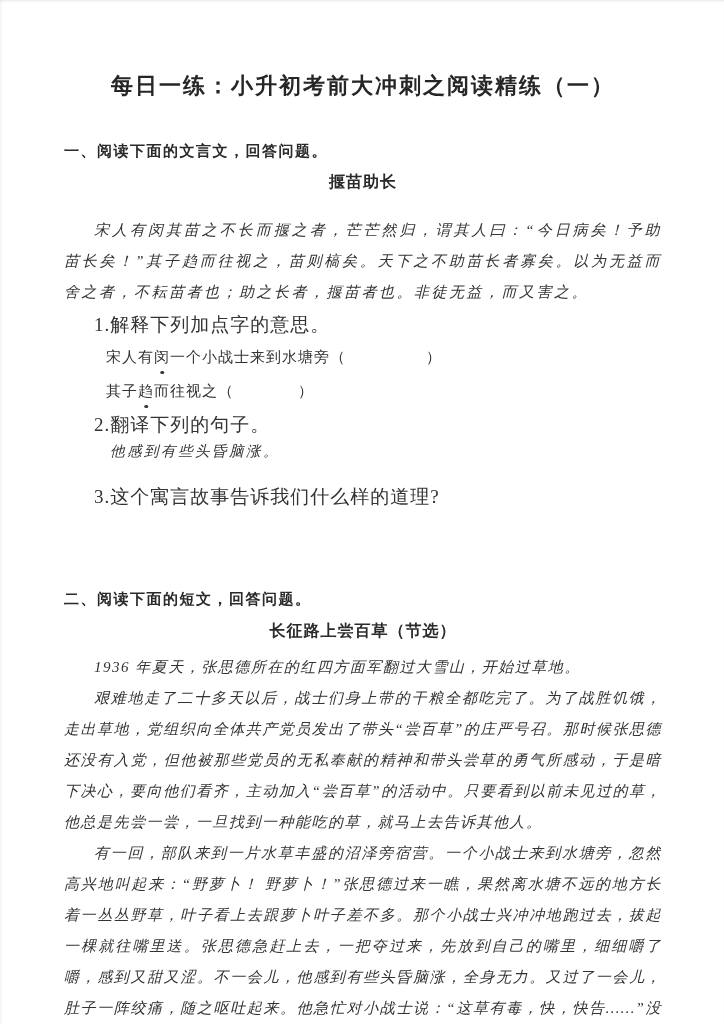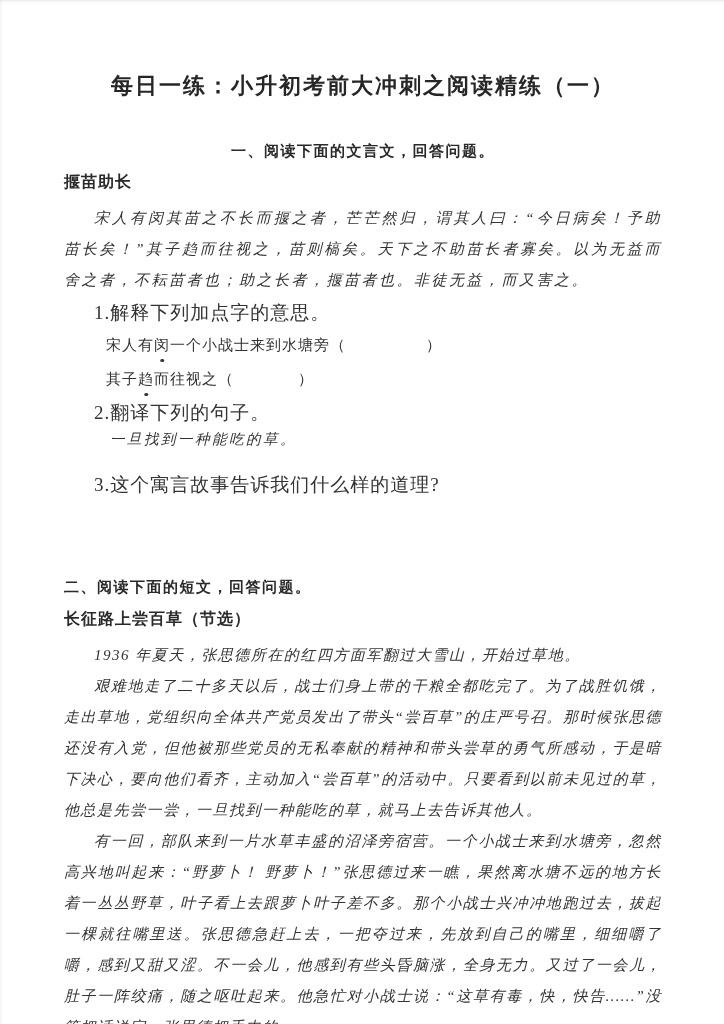--- a/index.html
+++ b/index.html
@@ -32,39 +32,39 @@
     color: #262626;
   }
   .section-heading {
     font-family: "Liberation Sans", "DejaVu Sans", sans-serif;
     font-weight: bold;
     font-size: 15px;
     line-height: 21px;
     letter-spacing: 1.5px;
     color: #2a2a2a;
   }
-  .section-heading.first { margin-top: 38px; text-align: center; }
+  .section-heading.first { margin-top: 38px; }
   .section-heading.second { margin-top: 78px; }
   .passage-title {
-    text-align: left;
+    text-align: center;
     font-family: "Liberation Sans", "DejaVu Sans", sans-serif;
     font-weight: bold;
     font-size: 16px;
     line-height: 22px;
     letter-spacing: 1px;
     color: #2a2a2a;
   }
   .passage-title.t1 { margin-top: 10px; }
   .passage-title.t2 { margin-top: 11px; }
   .kaiti {
     font-family: "Liberation Serif", "DejaVu Serif", serif;
     font-style: italic;
   }
   .classical-passage {
-    margin-top: 10px;
+    margin-top: 22px;
     font-size: 15px;
     line-height: 31px;
     letter-spacing: 2.5px;
     text-align: justify;
     text-indent: 2em;
     color: #333333;
   }
   .qa-line {
     font-size: 19px;
     letter-spacing: 1px;
@@ -134,21 +134,21 @@
     <div class="qa-line q-item">
       <span>宋人有</span><span class="dot-under">闵</span><span>一个小战士来到水塘旁</span><span>（　　　　　）</span>
     </div>
 
     <div class="qa-line q-item">
       <span>其子</span><span class="dot-under">趋</span><span>而往视之</span><span>（　　　　）</span>
     </div>
 
     <div class="qa-line q-label q2-label">2.翻译下列的句子。</div>
 
-    <div class="q2-sentence kaiti">一旦找到一种能吃的草。</div>
+    <div class="q2-sentence kaiti">他感到有些头昏脑涨。</div>
 
     <div class="qa-line q-label q3-label">3.这个寓言故事告诉我们什么样的道理?</div>
 
     <div class="section-heading second">二、阅读下面的短文，回答问题。</div>
 
     <div class="passage-title t2">长征路上尝百草（节选）</div>
 
     <div class="story">
       <p class="story-paragraph kaiti">1936 年夏天，张思德所在的红四方面军翻过大雪山，开始过草地。</p>
       <p class="story-paragraph kaiti">艰难地走了二十多天以后，战士们身上带的干粮全都吃完了。为了战胜饥饿，走出草地，党组织向全体共产党员发出了带头“尝百草”的庄严号召。那时候张思德还没有入党，但他被那些党员的无私奉献的精神和带头尝草的勇气所感动，于是暗下决心，要向他们看齐，主动加入“尝百草”的活动中。只要看到以前未见过的草，他总是先尝一尝，一旦找到一种能吃的草，就马上去告诉其他人。</p>

